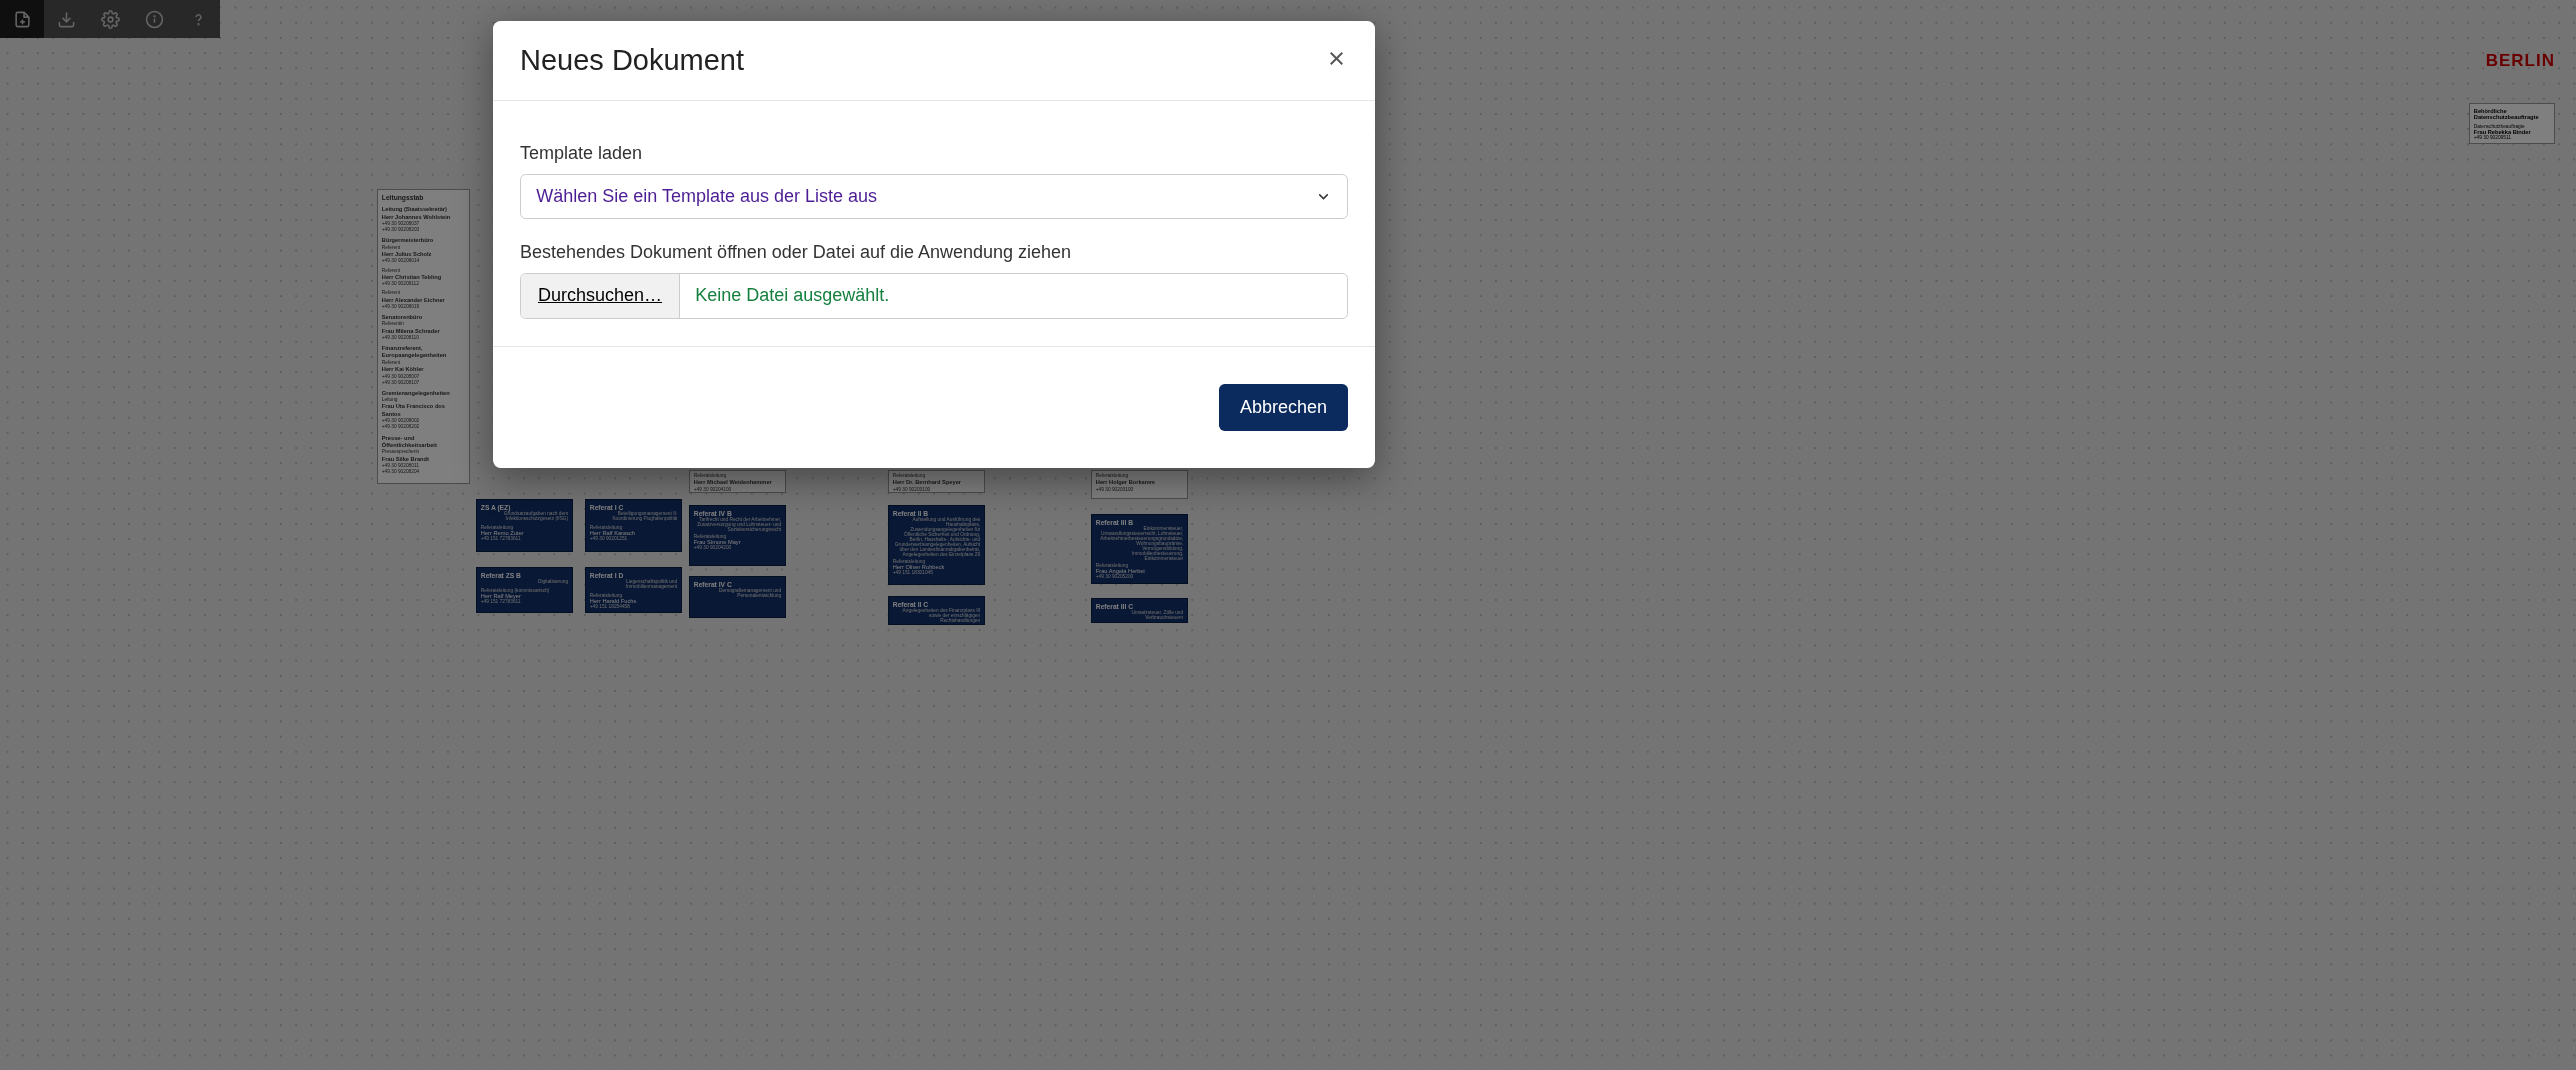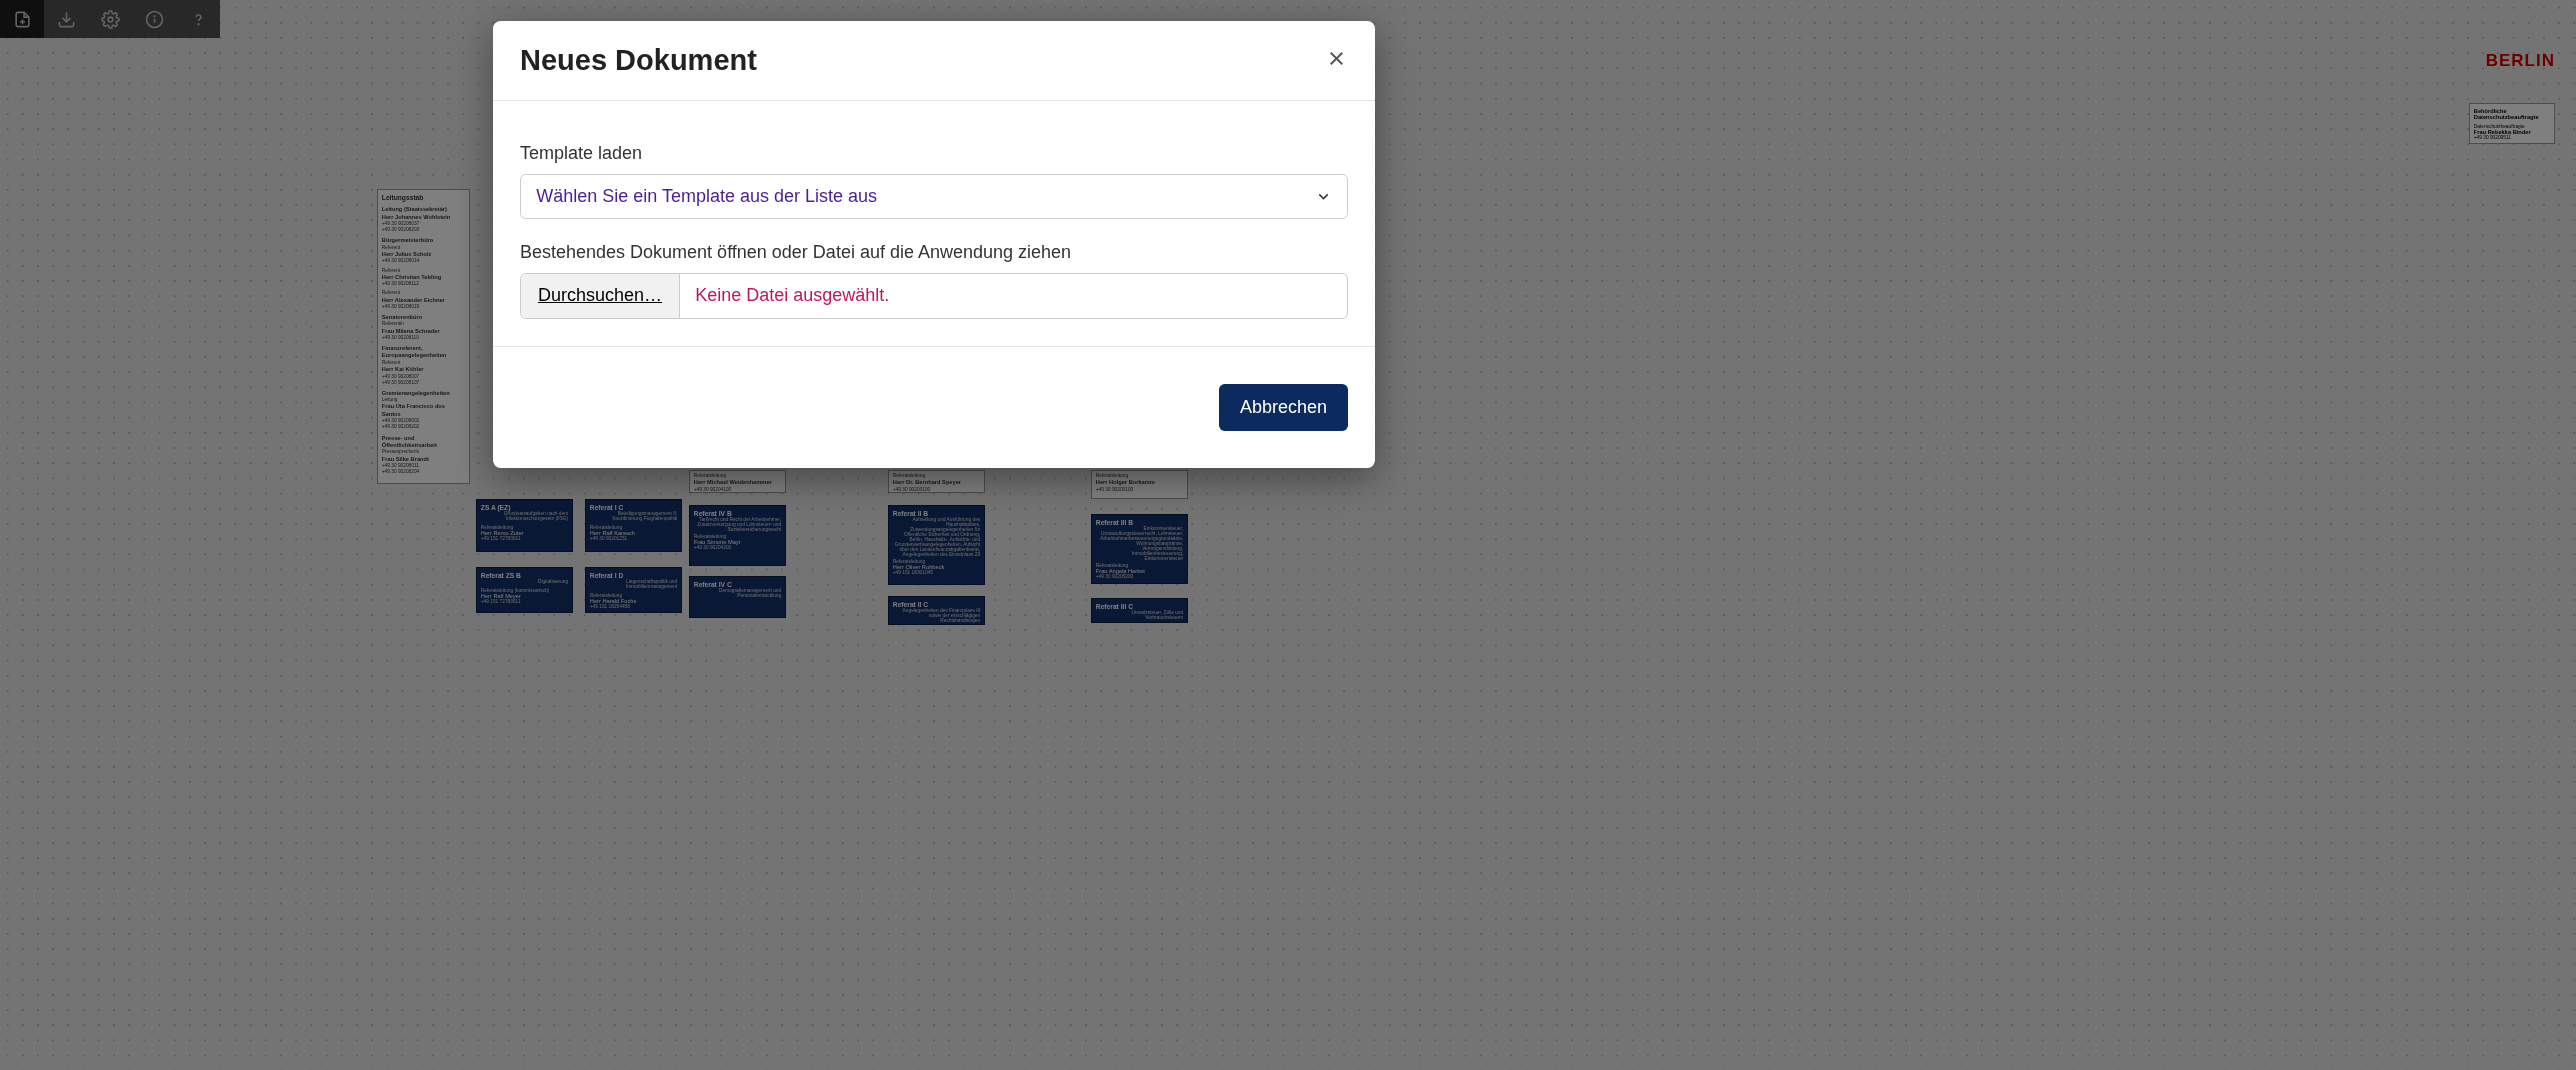--- a/index.html
+++ b/index.html
@@ -12,30 +12,30 @@
 .toolbar-btn.active { background: #1e1e1e; }
 .toolbar svg { width: 19px; height: 19px; stroke: currentColor; fill: none; stroke-width: 2; }
 
 
 .canvas { position: absolute; top: 0; left: 0; right: 0; bottom: 0; background: #e9e9e9; background-image: radial-gradient(#bbb 1px, transparent 1px); background-size: 15.2px 15.2px; }
 .overlay { position: absolute; inset: 0; background: rgba(0,0,0,0.5); z-index: 10; }
 
 
 .modal { position: absolute; top: 21px; left: 493px; width: 882px; background: #fff; border-radius: 7.6px; z-index: 20; box-shadow: 0 9.5px 38px rgba(0,0,0,.4); }
 .modal-header { display: flex; align-items: center; justify-content: space-between; padding: 23px 27px; border-bottom: 1px solid #e5e5e5; }
-.modal-title { font-size: 29px; font-weight: 700; color: #222; }
+.modal-title { font-size: 29px; font-weight: 400; color: #222; }
 .modal-close { font-size: 27px; color: #555; cursor: pointer; background: none; border: none; line-height: 1; }
 .modal-body { padding: 19px 27px 27px 27px; }
 .primary-btn { display: inline-block; background: #0b2a5e; color: #fff; font-size: 18px; padding: 13.3px 21px; border: none; border-radius: 5.7px; cursor: pointer; }
 .section-label { font-size: 18px; color: #333; margin-top: 23px; margin-bottom: 9.5px; }
 .select-wrap { position: relative; width: 100%; border: 1px solid #ccc; border-radius: 5.7px; padding: 11.4px 15.2px; font-size: 18px; color: #4c1d95; display: flex; align-items: center; justify-content: space-between; cursor: pointer; }
 .select-wrap svg { width: 17px; height: 17px; stroke: #333; stroke-width: 2; fill: none; }
 .file-row { display: flex; border: 1px solid #ccc; border-radius: 5.7px; overflow: hidden; }
 .file-btn { background: #f1f1f1; border: none; border-right: 1px solid #ccc; padding: 11.4px 17px; font-size: 18px; cursor: pointer; text-decoration: underline; }
-.file-status { padding: 11.4px 15.2px; font-size: 18px; color: #be185d; flex: 1; }
+.file-status { padding: 11.4px 15.2px; font-size: 18px; color: #15803d; flex: 1; }
 .modal-footer { padding: 37px 27px; border-top: 1px solid #e5e5e5; display: flex; justify-content: flex-end; }
 
 
 .org { position: absolute; inset: 0; }
 .org-box { position: absolute; background: #fff; border: 1px solid #999; font-size: 5.7px; color: #333; padding: 3.8px; line-height: 1.3; }
 .org-box h4 { font-size: 6.7px; font-weight: bold; margin-bottom: 1.9px; }
 .org-box .section { font-size: 5.7px; font-weight: bold; margin-top: 3.8px; }
 .org-box .name { font-weight: bold; }
 .dept { position: absolute; background: #13316a; color: #fff; font-size: 5.7px; padding: 3.8px; border: 1px solid #0a1f45; }
 .dept .title { font-weight: bold; font-size: 6.7px; }

